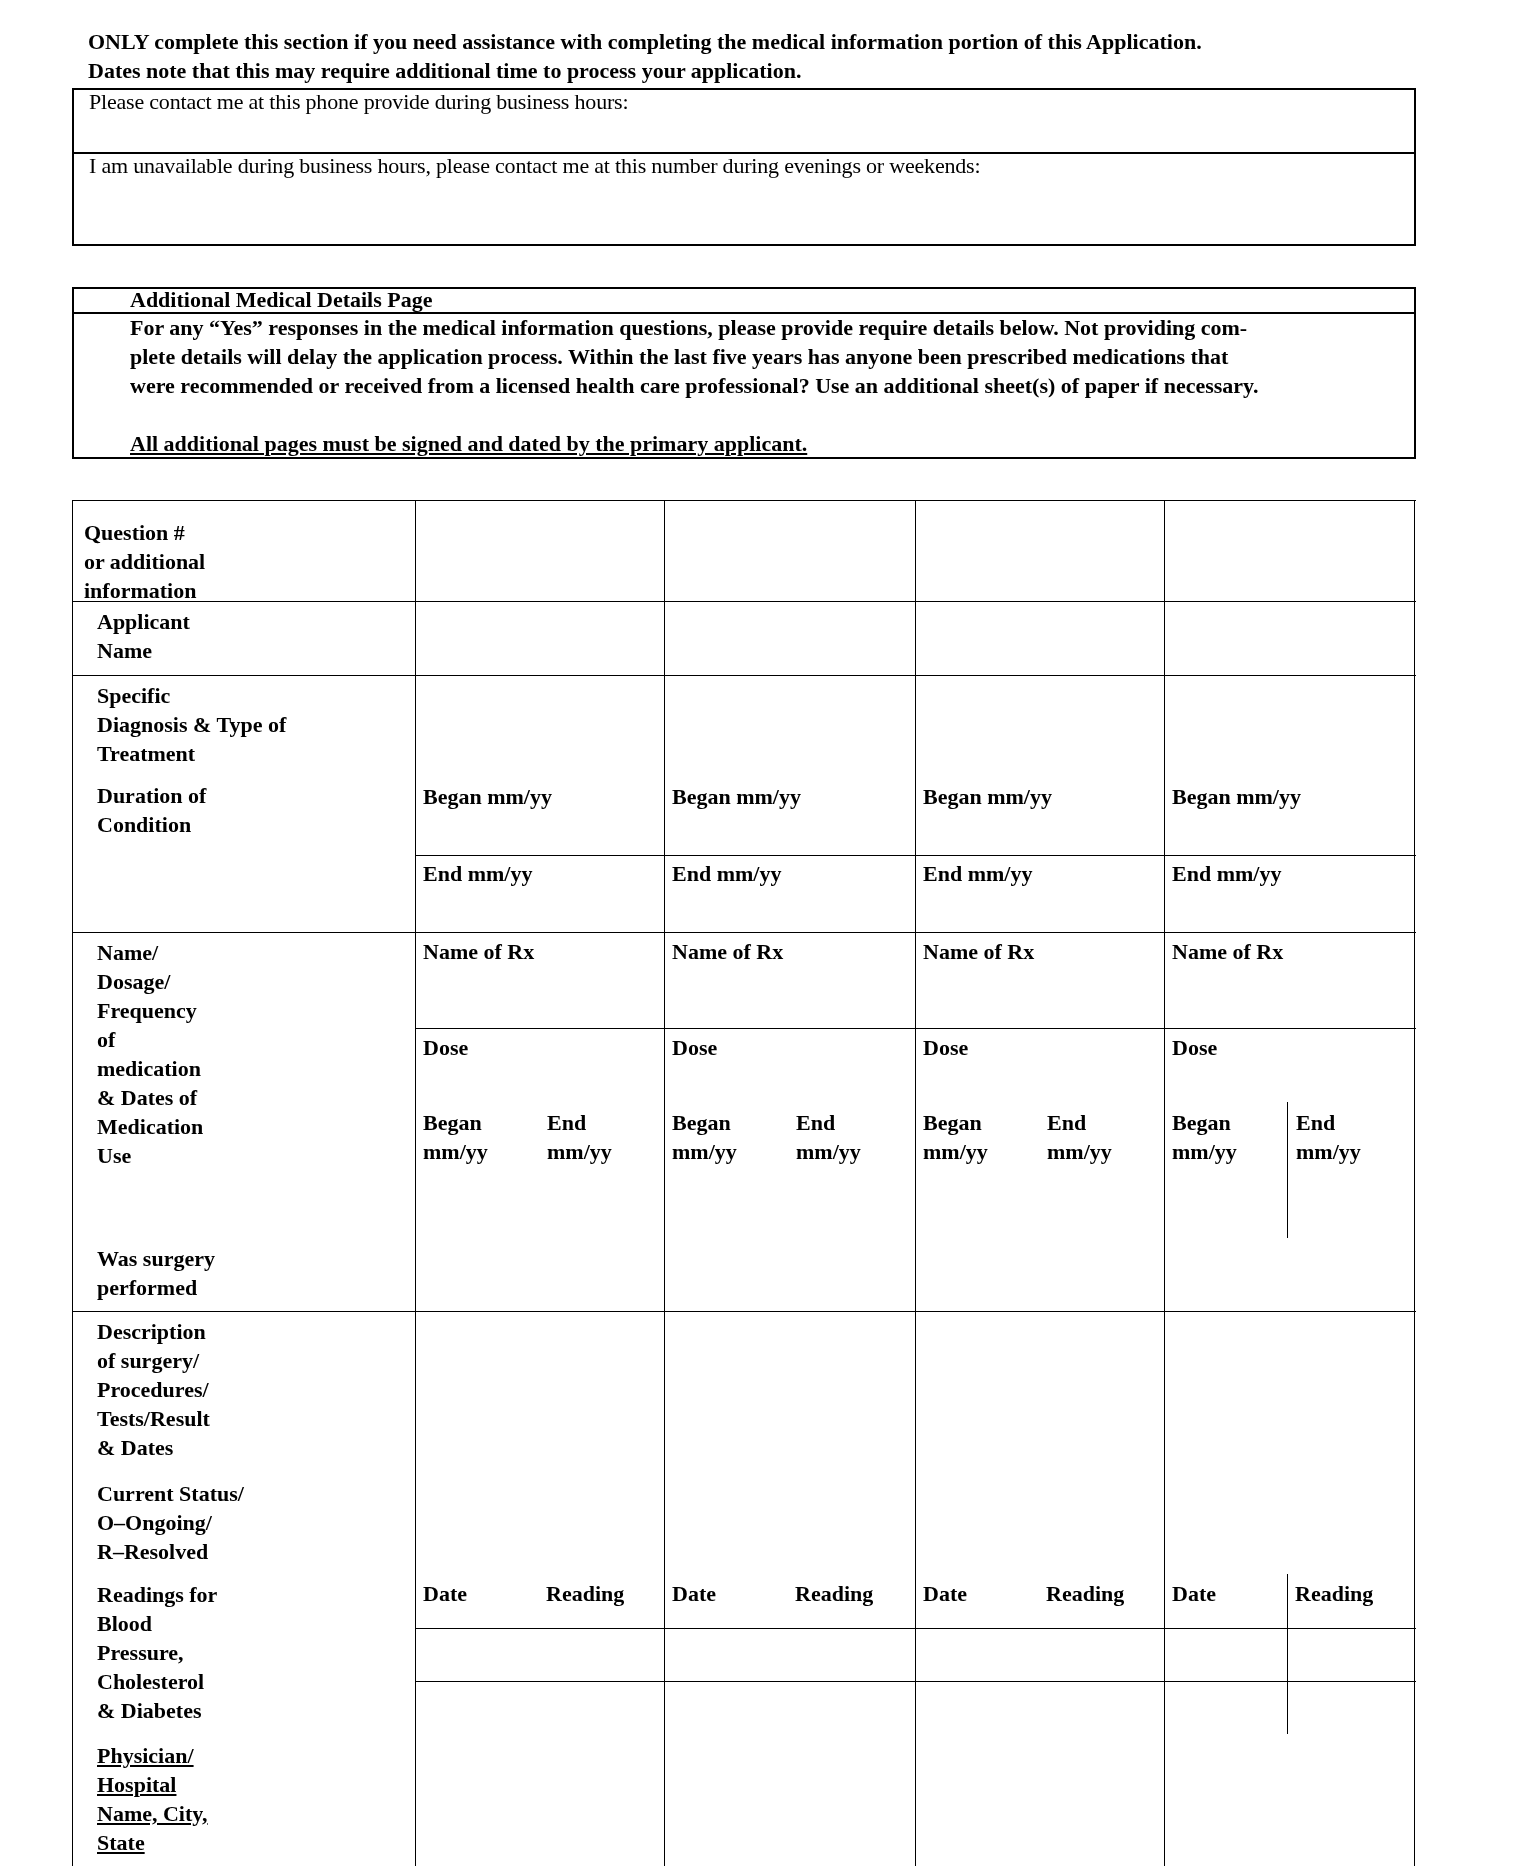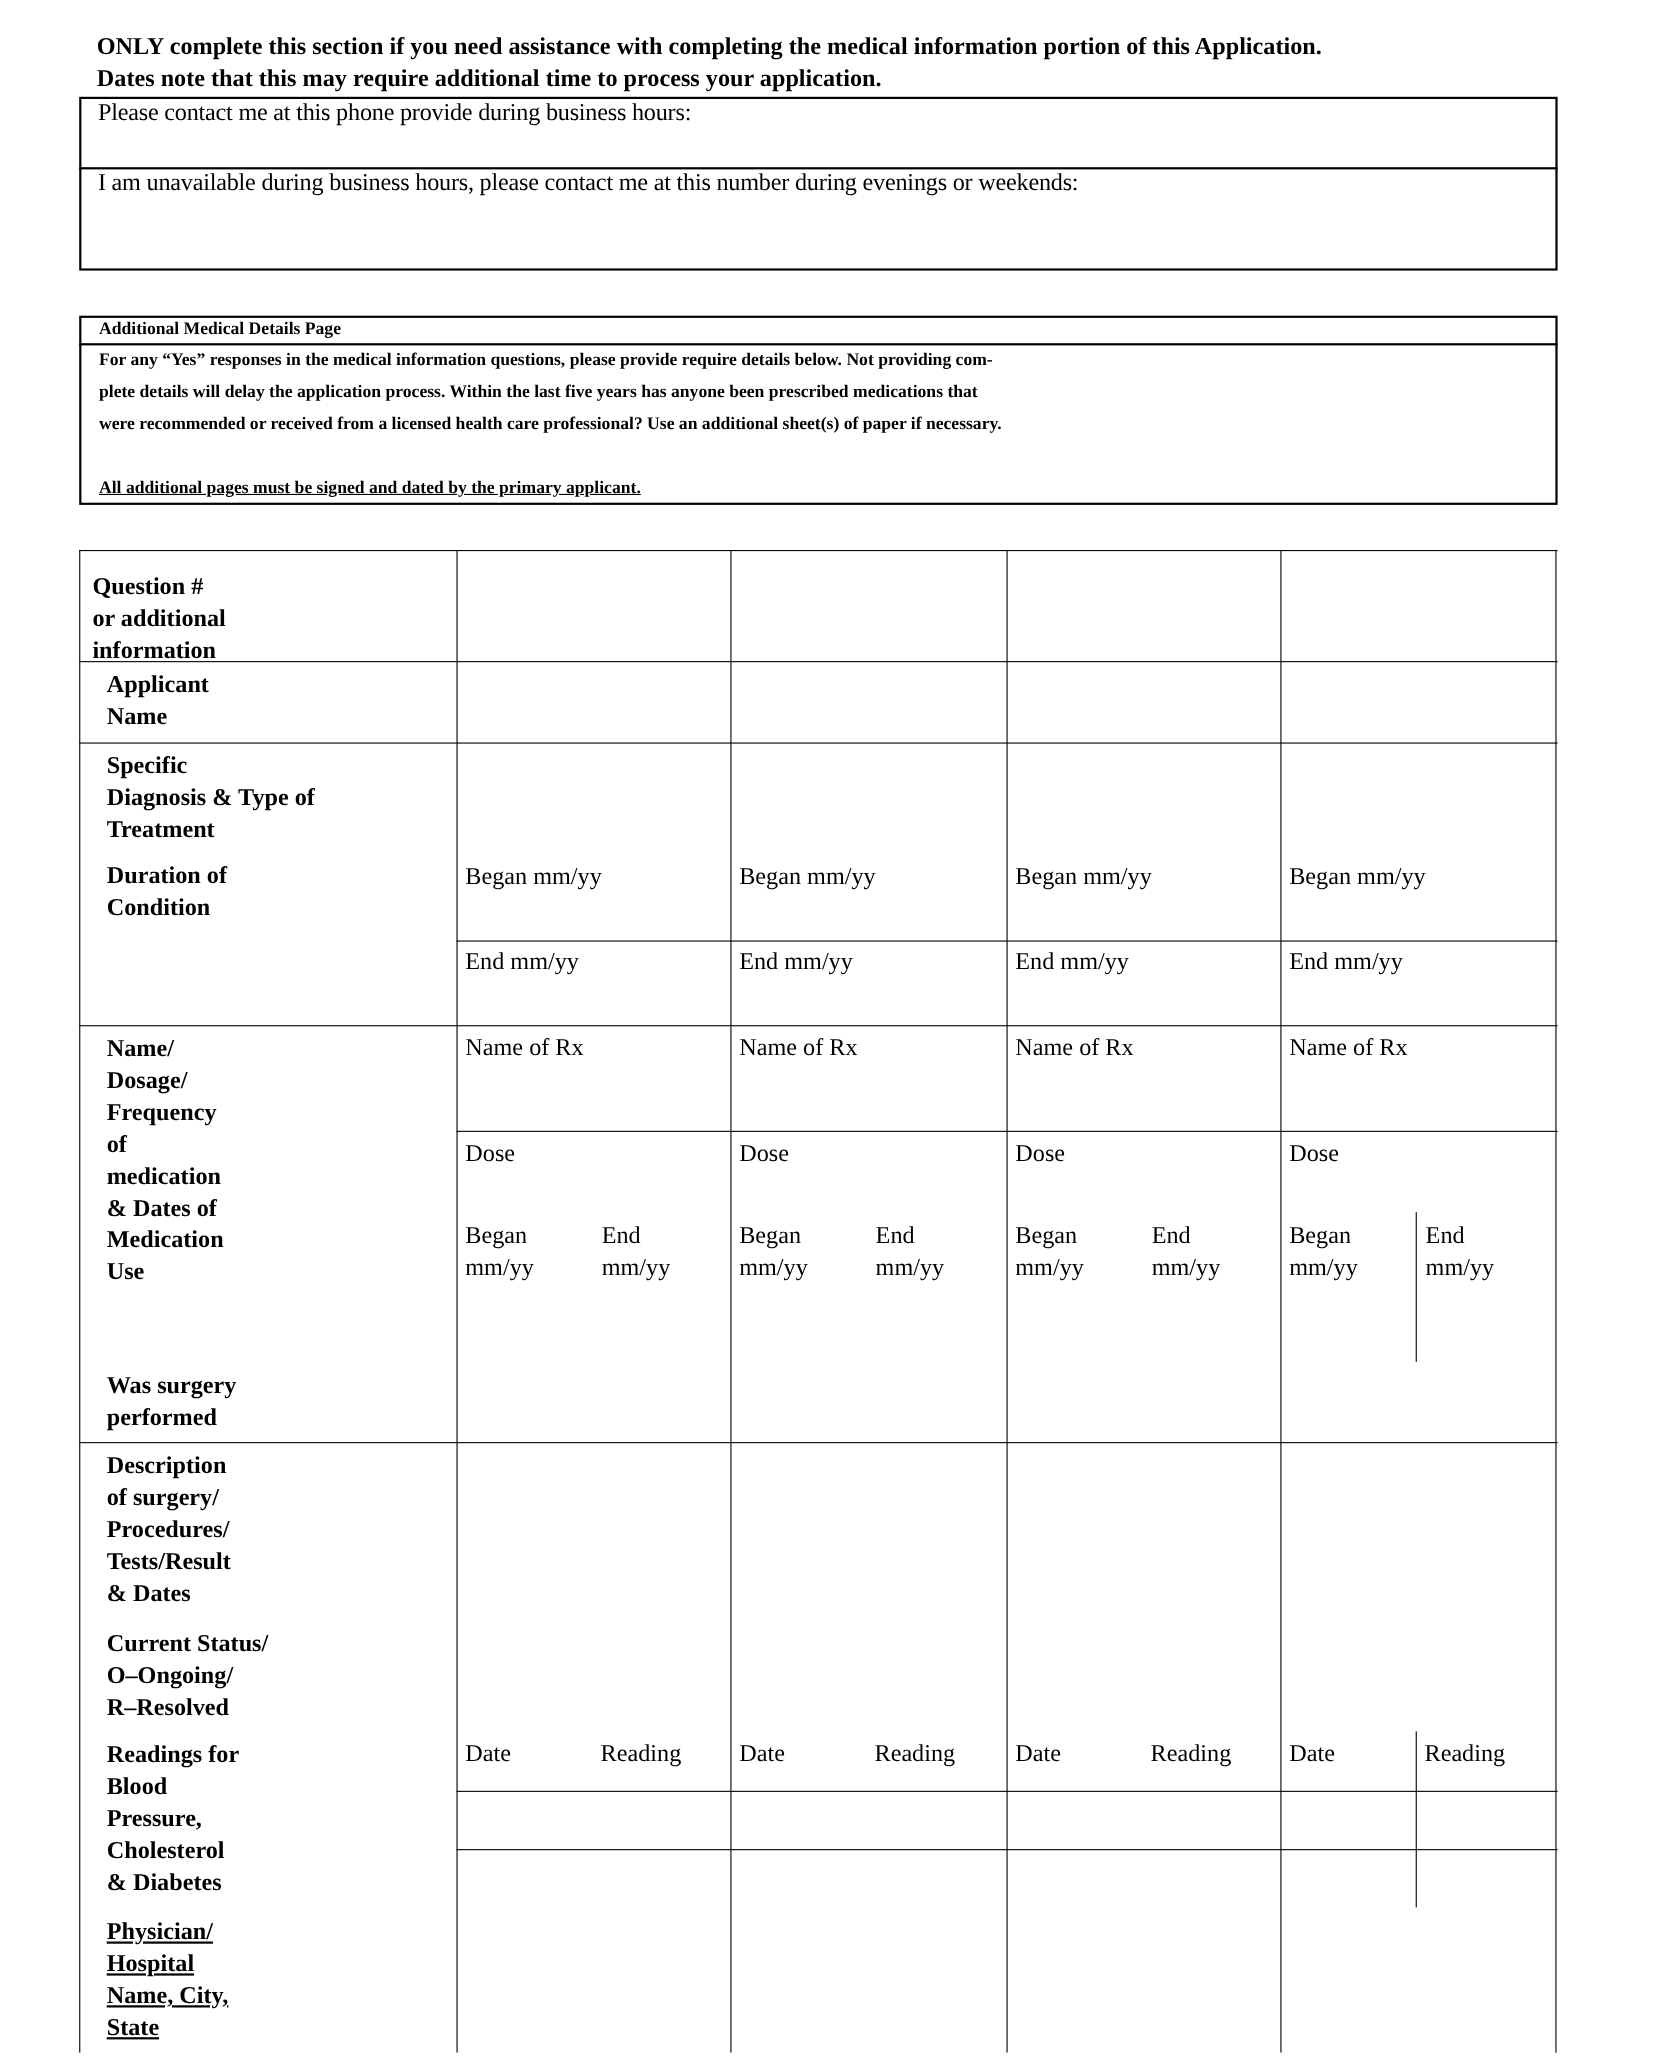--- a/index.html
+++ b/index.html
@@ -5,24 +5,24 @@
   html, body { margin:0; padding:0; background:#ffffff; }
   body { width:1525px; height:1873px; position:relative; overflow:hidden;
          font-family:"Liberation Serif","DejaVu Serif",serif; color:#000; }
   .abs { position:absolute; }
   .intro { left:88px; font-weight:bold; font-size:22px; line-height:28px; white-space:nowrap; }
   .box { position:absolute; border:2px solid #000; box-sizing:border-box; }
   .hline { position:absolute; height:0; border-top:2px solid #000; }
   .thin { border-top-width:1.5px; }
   .vline { position:absolute; width:0; border-left:1.5px solid #000; }
   .plain { font-size:22px; line-height:26px; white-space:nowrap; font-weight:normal; letter-spacing:-0.2px; }
-  .para { font-weight:bold; font-size:16px; line-height:29px; white-space:nowrap; }
+  .para { font-weight:bold; font-size:22px; line-height:29px; white-space:nowrap;margin-left:40px; }
   .u { text-decoration:underline; }
   .lbl { position:absolute; left:97px; font-weight:bold; font-size:22px; line-height:29px; white-space:pre-line; }
-  .cell-text { position:absolute; font-weight:normal; font-size:22px; line-height:29px; white-space:pre-line; }
+  .cell-text { position:absolute; font-weight:bold; font-size:22px; line-height:29px; white-space:pre-line; }
   .field { position:absolute; }
 </style>
 </head>
 <body>
 
 <div class="abs intro" style="top:28px;">ONLY complete this section if you need assistance with completing the medical information portion of this Application.</div>
 <div class="abs intro" style="top:57px;">Dates note that this may require additional time to process your application.</div>
 
 <div class="box" style="left:72px; top:88px; width:1344px; height:158px;"></div>
 <div class="hline" style="left:72px; top:152px; width:1344px;"></div>

